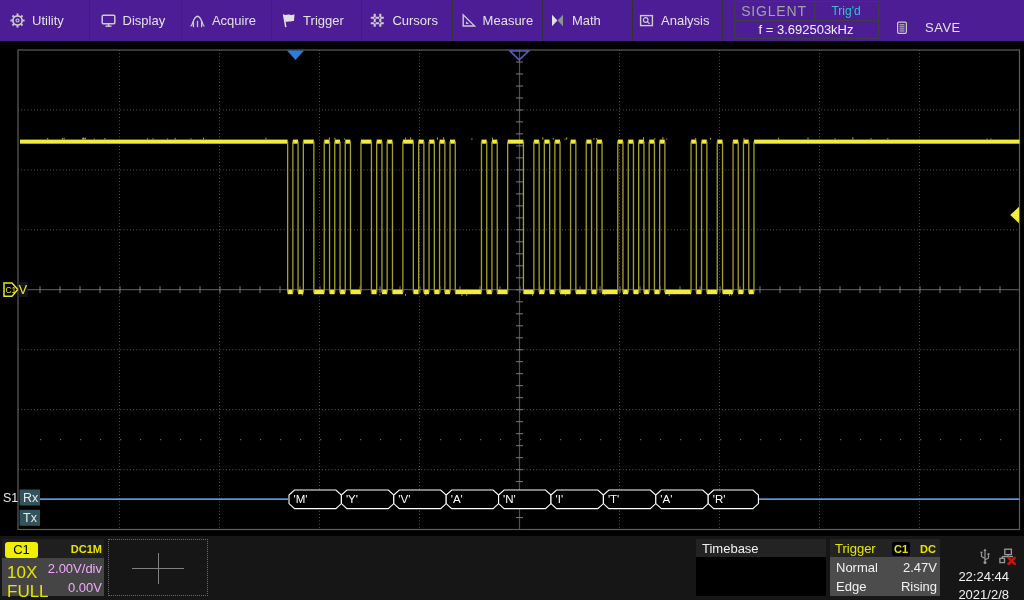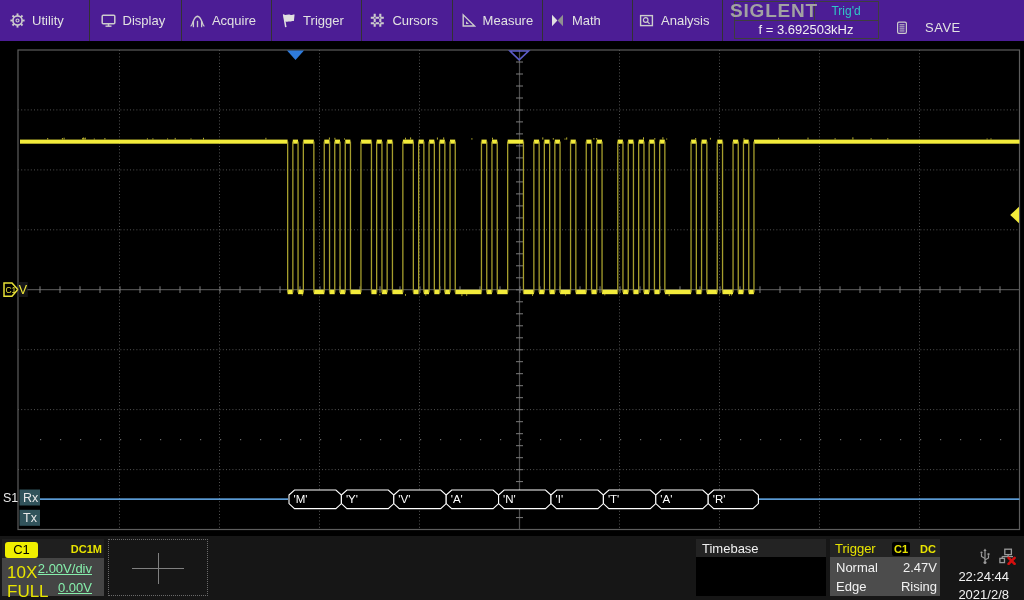--- a/index.html
+++ b/index.html
@@ -5,34 +5,34 @@
   font-family:"Liberation Sans", sans-serif; }
 #page { position:relative; width:1024px; height:600px; background:#000; will-change:transform; }
 #menubar { position:absolute; left:0; top:0; width:1024px; height:41px; background:#4c1d95; }
 .mi { position:absolute; top:0; height:41px; display:flex; align-items:center; gap:7px;
   border-right:1px solid #323232; color:#e2e2e2; font-size:13px; }
 #logo-panel { position:absolute; left:733.5px; top:1px; width:145px; height:38px;
   border:1px solid #3e3e3e; }
 #logo-panel .top { display:flex; height:19px; border-bottom:1px solid #3e3e3e; }
 #logo-panel .cell1 { width:80px; border-right:1px solid #3e3e3e; display:flex; align-items:center; justify-content:center; }
 #logo-panel .cell2 { flex:1; display:flex; align-items:center; justify-content:center; }
-#siglent { color:#a2a2a2; font-weight:bold; font-size:19px; letter-spacing:0.8px; }
+#siglent { color:#a2a2a2; font-weight:normal; font-size:14px; letter-spacing:0.8px; }
 #trigd { color:#2fc7c7; font-size:12px; }
 #freq { height:17px; color:#f0f0f0; font-size:13px; text-align:center; line-height:17px; }
 #saveitem { position:absolute; left:879px; top:0; width:145px; height:54px; display:flex;
   align-items:center; gap:16px; padding-left:16px; color:#e2e2e2; font-size:13px; letter-spacing:0.5px; }
 #bottombar { position:absolute; left:0; top:536px; width:1024px; height:64px; background:#161616; }
 #chbox { position:absolute; left:2px; top:3px; width:102px; height:57px; background:#454545; }
 #chbox .hdr { height:19px; background:#1f1f1f; position:relative; }
 #c1badge { position:absolute; left:3px; top:3px; width:33px; height:16px; background:#f0ef00;
   border-radius:3px; color:#000; font-size:13px; text-align:center; line-height:16px; }
 #dc1m { position:absolute; right:2px; top:4px; color:#e8e400; font-size:11px; font-weight:bold; }
 .chrow { height:19px; position:relative; }
 .chrow .yl { position:absolute; left:5px; top:4.5px; color:#e8e400; font-size:17px; }
-.chrow .wv { position:absolute; right:12px; top:3px; color:#86efac; font-size:13px;text-decoration:underline; }
+.chrow .wv { position:absolute; right:2px; top:3px; color:#f0abfc; font-size:13px; }
 #emptyslot { position:absolute; left:108px; top:3px; width:100px; height:57px; border:1px dotted #6a6a6a; }
 #tbpanel { position:absolute; left:696px; top:2.5px; width:130px; height:57px; background:#000000; }
 #tbpanel .hdr { height:18.5px; background:#232323; color:#f0f0f0; font-size:13px; padding:2px 0 0 6px; }
 #trpanel { position:absolute; left:830px; top:2.5px; width:110px; height:57px; background:#4c4c4c; }
 #trpanel .hdr { height:18.5px; background:#232323; color:#e8e400; font-size:13px; padding:2px 0 0 5px; position:relative; }
 .prow { height:19px; position:relative; color:#f2f2f2; font-size:13px; }
 .prow .l { position:absolute; left:6px; top:3px; }
 .prow .r { position:absolute; right:3px; top:3px; }
 #c1dc { position:absolute; right:4px; top:2px; }
 #c1b { display:inline-block; background:#000; color:#e8e400; font-size:11px; font-weight:bold; padding:1px 2px; border-radius:2px; }

